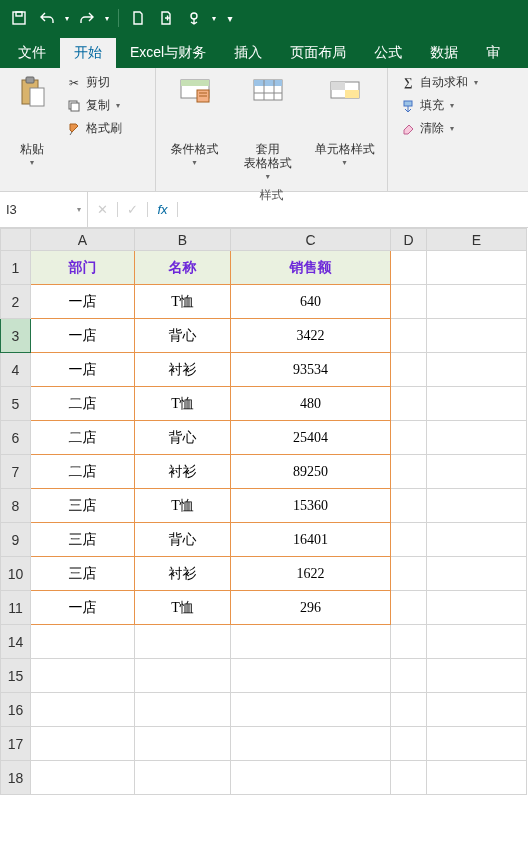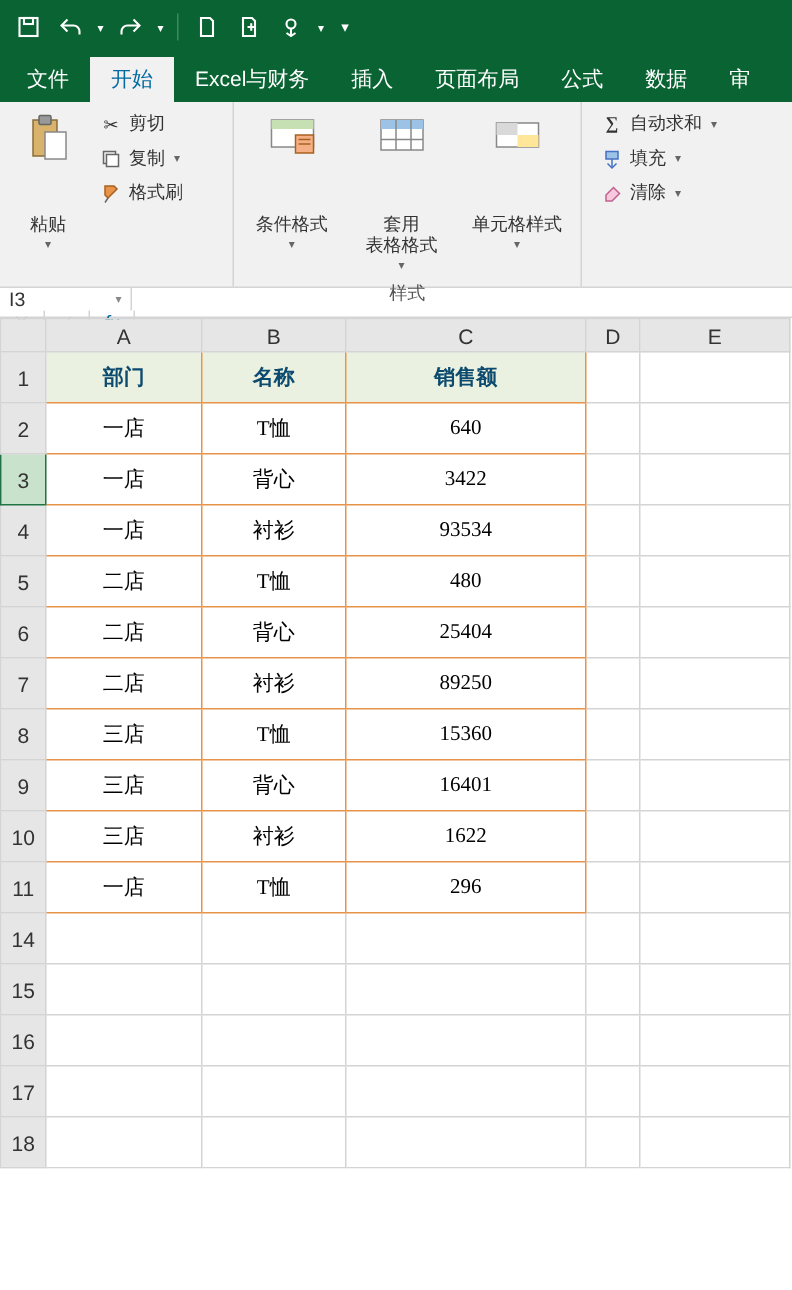--- a/index.html
+++ b/index.html
@@ -29,40 +29,40 @@
   .big-btn .dd { font-size: 8px; color: #666; }
 
   .stack { display: flex; flex-direction: column; gap: 2px; }
   .small-btn { display: flex; align-items: center; gap: 4px; font-size: 12px; color: #333; padding: 2px 4px; cursor: pointer; white-space: nowrap;}
   .small-btn .ic { width: 16px; height: 16px; display: flex; align-items: center; justify-content: center; }
   .small-btn .dd { font-size: 8px; color: #666; margin-left: 2px; }
 
   .launcher { font-size: 10px; color: #777; border:1px solid #aaa; width:14px; height:14px; display:flex; align-items:center; justify-content:center; line-height:1;}
 
   
-  .fbar { display: flex; align-items: stretch; border-bottom: 1px solid #d4d4d4; height: 20px; background:#fff;flex-direction:column;}
+  .fbar { display: flex; align-items: stretch; border-bottom: 1px solid #d4d4d4; height: 36px; background:#fff;}
   .namebox { width: 88px; border-right: 1px solid #d4d4d4; display: flex; align-items: center; padding: 0 6px; font-size: 13px; color:#333; justify-content:space-between;}
   .namebox .dd { font-size:8px; color:#888;}
   .fx-wrap { display:flex; align-items:center;}
   .fx-btn { width:30px; display:flex; align-items:center; justify-content:center; color:#888; border-right:1px solid #d4d4d4;}
   .fx { width: 30px; display: flex; align-items: center; justify-content: center; font-style: italic; color: #0369a1; border-right:1px solid #d4d4d4;}
   .formula-input { flex: 1; border: none; outline: none; padding: 0 6px; font-size: 13px; }
 
   
   .grid-wrap { position: relative; overflow: hidden; }
   table.grid { border-collapse: collapse; table-layout: fixed; }
   .grid th, .grid td { border: 1px solid #d4d4d4; font-size: 14px; background:#fff; }
   .col-hdr, .row-hdr { background: #e6e6e6 !important; color: #333; text-align: center; font-weight: normal; }
   .corner { background: #e6e6e6 !important; }
   .col-hdr { height: 22px; }
   .row-hdr { width: 30px; }
   .grid td { height: 34px; text-align: center; font-family: SimSun, serif; }
   .row-hdr.sel { background:#c8e2cc !important; border-color:#217346; }
 
-  .data-header { background: #eaf1e0 !important; color: #0c4a6e; font-weight: bold; border: 1px solid #e8934a !important; }
+  .data-header { background: #eaf1e0 !important; color: #6d28d9; font-weight: bold; border: 1px solid #e8934a !important; }
   .data-cell { border: 1px solid #e8934a !important; }
 </style>
 </head>
 <body>
 
 <div class="qat">
   <div class="qat-item">
       <svg viewBox="0 0 16 16">
         <rect x="2" y="2" width="12" height="12"></rect>
         <rect x="5" y="2" width="6" height="4"></rect>

